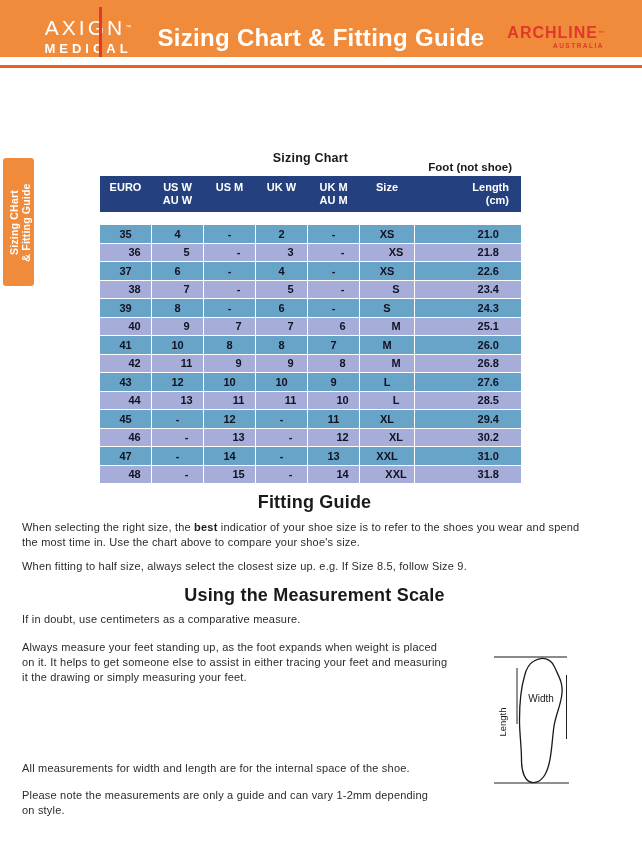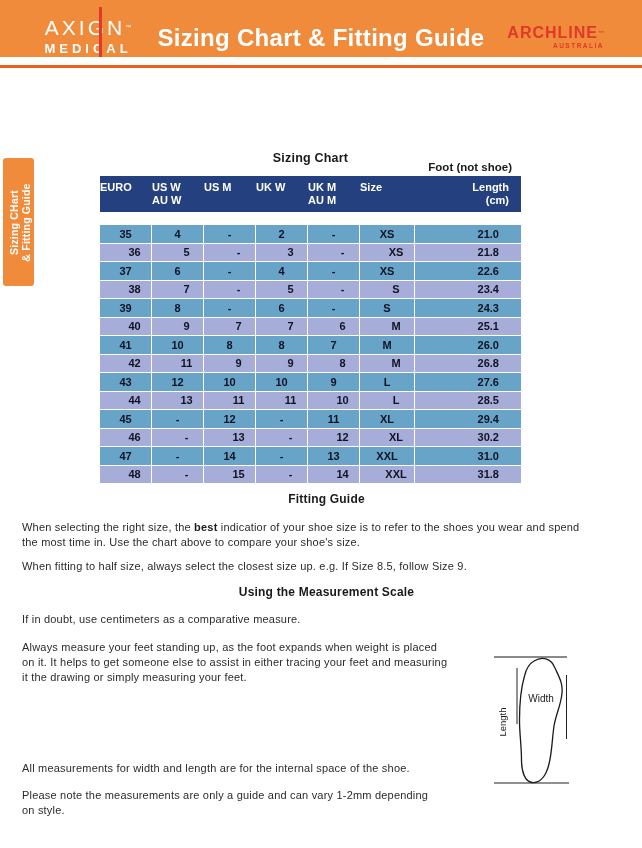--- a/index.html
+++ b/index.html
@@ -38,33 +38,33 @@
 
   
   .chart-title { position:absolute; left:100px; top:151px; width:421px; text-align:center;
     font-size:12.5px; font-weight:700; color:#1a1a1a; letter-spacing:.2px; }
   .foot-label { position:absolute; left:398px; top:161px; width:114px; text-align:right;
     font-size:11.5px; font-weight:700; color:#1a1a1a; }
 
   .table { position:absolute; left:100px; top:176px; width:421px; }
   .thead, .tbody { display:grid; grid-template-columns:51px 51px 51px 51px 51px 54px 106px; column-gap:1px; }
   .thead { background:#24407e; height:36px; }
-  .th { color:#fff; font-weight:700; font-size:11px; line-height:13px; padding-top:5px; text-align:left; }
+  .th { color:#fff; font-weight:700; font-size:11px; line-height:13px; padding-top:5px; text-align:center; }
   .th span { display:block; }
   .th.len { text-align:right; padding-right:12px; }
   .tbody { margin-top:13px; row-gap:1px; grid-auto-rows:17.5px; }
   .cell { display:flex; align-items:center; justify-content:center;
     font-size:11px; font-weight:700; color:#121223; }
   .cell.len { justify-content:flex-end; padding-right:22px; }
   .cell.steel { background:#67a4c8; }
   .cell.lav   { background:#a6add8;padding-left:18px; }
 
   
-  .h-center { position:absolute; left:16px; width:621px; text-align:center;
-    font-size:12px; font-weight:700; color:#1a1a1a; letter-spacing:.2px; }
+  .h-center { position:absolute; left:4px; width:621px; text-align:center;
+    font-size:18px; font-weight:700; color:#1a1a1a; letter-spacing:.2px; }
   .h-fitting { top:492px; }
   .h-scale   { top:585px; }
 
   .para { position:absolute; left:22px; font-size:11px; line-height:14.5px;
     letter-spacing:.2px; color:#2b2b2b; }
   .para .line { white-space:nowrap; }
   .p1 { top:520px; }
   .p2 { top:559px; }
   .p3 { top:612px; }
   .p4 { top:640px; line-height:15px; }

